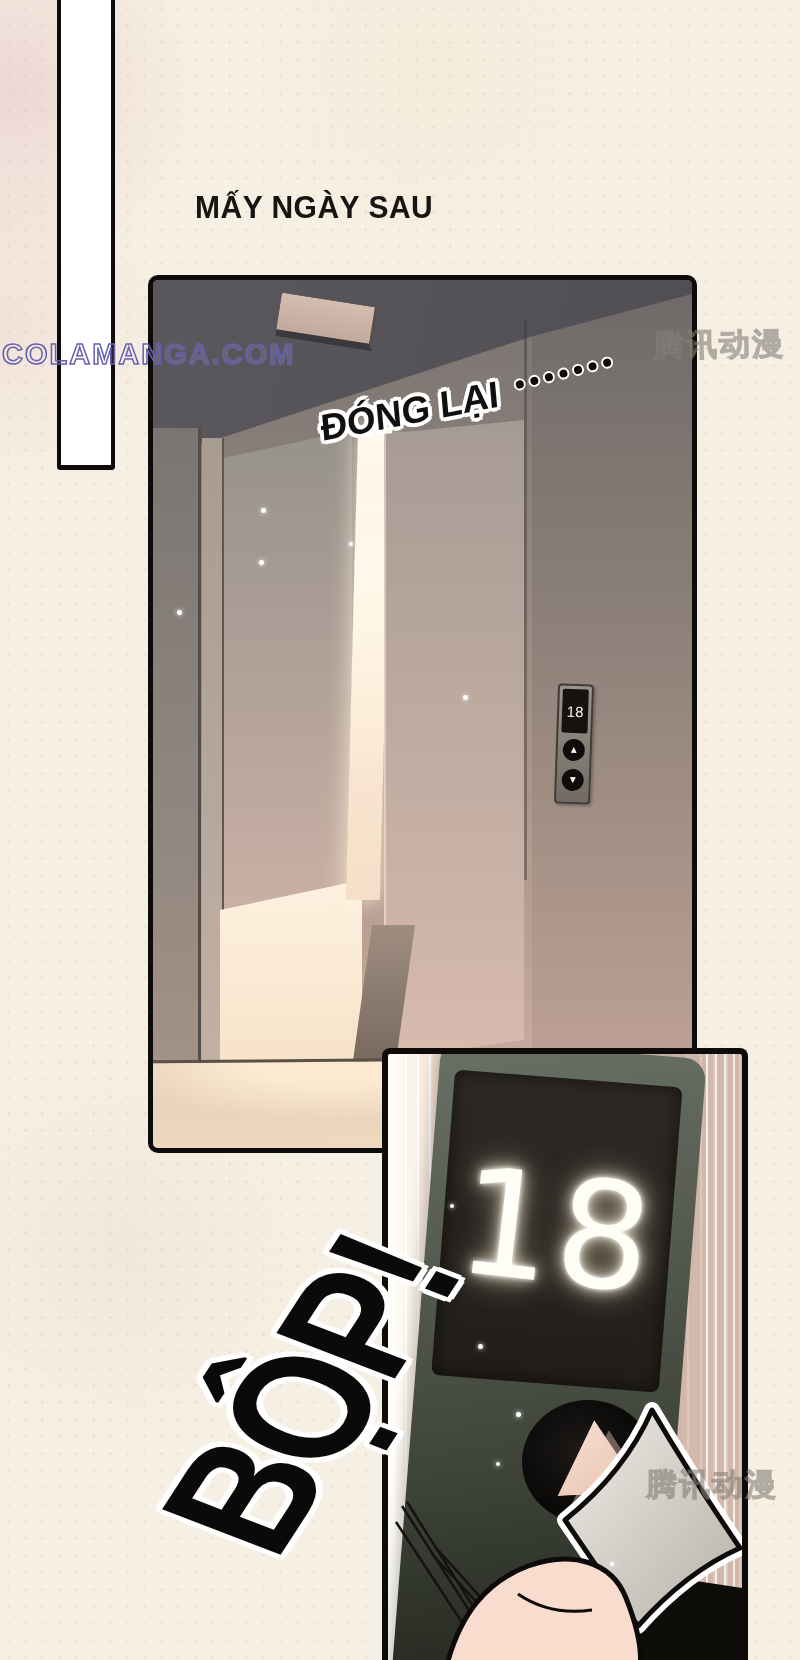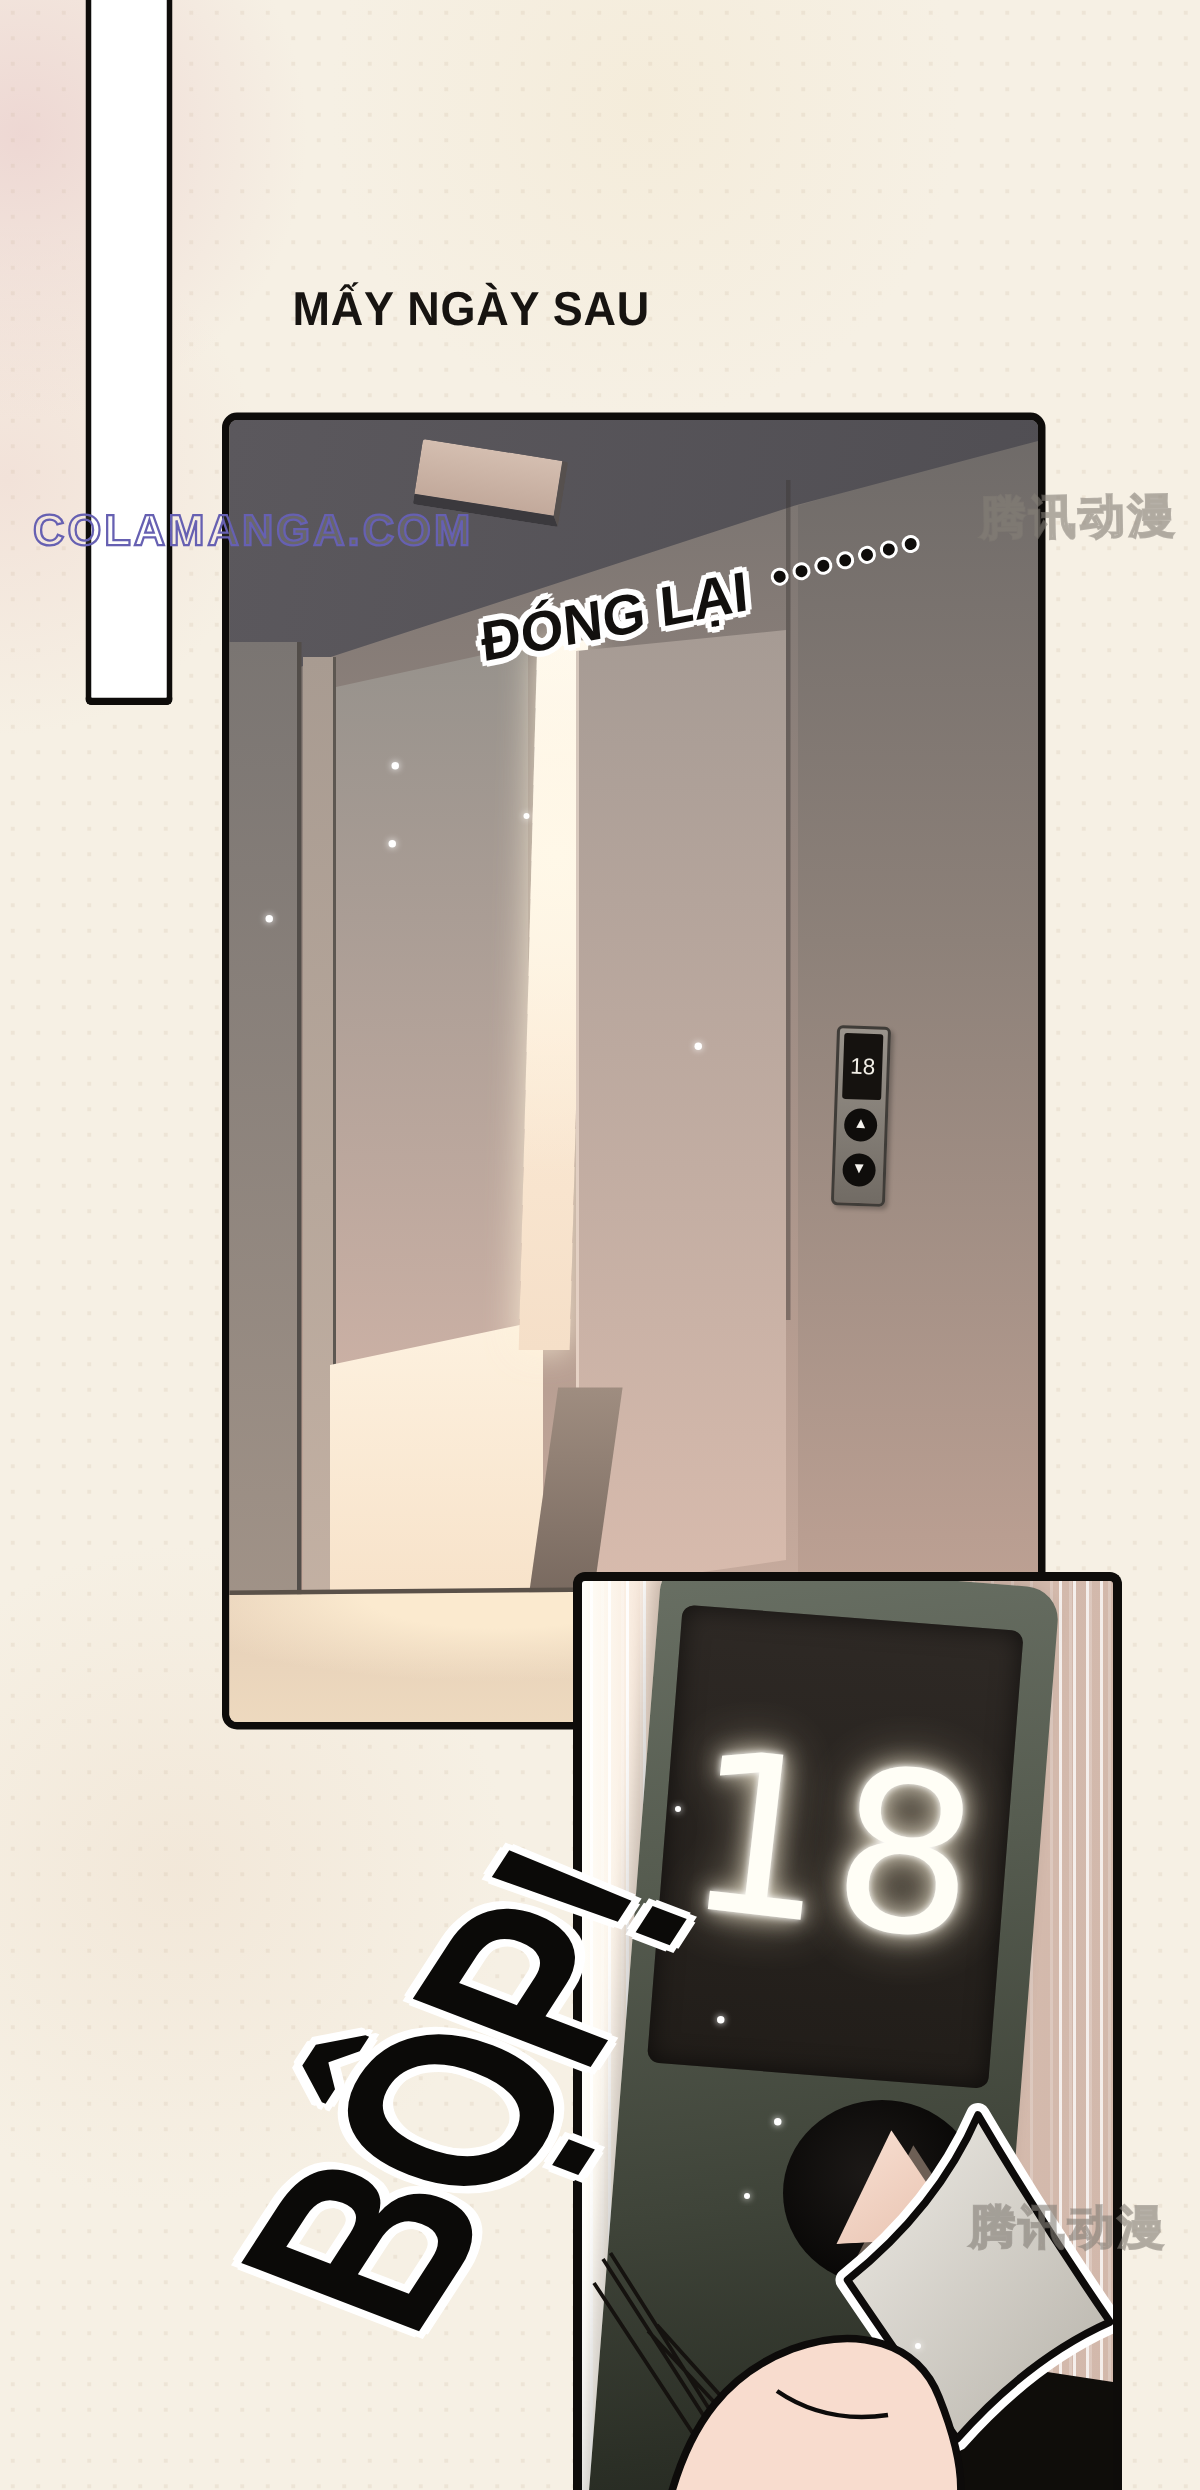--- a/index.html
+++ b/index.html
@@ -27,21 +27,21 @@
     border-radius:0 0 4px 4px;z-index:2;}
 
   
   .caption{left:195px;top:190px;z-index:5;font-size:30px;font-weight:900;color:#171411;
     letter-spacing:.5px;transform:scaleY(1.06);white-space:nowrap;}
 
   
   .wm{z-index:40;font-weight:700;white-space:nowrap;pointer-events:none;}
   .wm-tan{left:2px;top:312px;font-size:26px;letter-spacing:1.5px;color:rgba(246,241,231,.12);
     -webkit-text-stroke:1.4px var(--watermark-tan);}
-  .wm-purple{left:2px;top:338px;font-size:29px;letter-spacing:2px;color:rgba(246,241,231,.10);margin-left:20px;
+  .wm-purple{left:2px;top:338px;font-size:29px;letter-spacing:2px;color:rgba(246,241,231,.10);
     -webkit-text-stroke:1.5px var(--watermark-purple);}
   .wm-tc{font-size:31px;letter-spacing:2px;color:rgba(160,154,146,.16);
     -webkit-text-stroke:1.2px rgba(130,124,116,.55);font-weight:700;}
   .wm-tc-top{left:653px;top:324px;transform:rotate(-1deg);}
   .wm-tc-bottom{left:646px;top:1464px;}
 
   
   .panel1{left:148px;top:275px;width:549px;height:878px;border:5px solid var(--ink);
     border-radius:10px;overflow:hidden;z-index:10;
     background:linear-gradient(#77726f,#b59c90 70%,#cfb2a4);}

